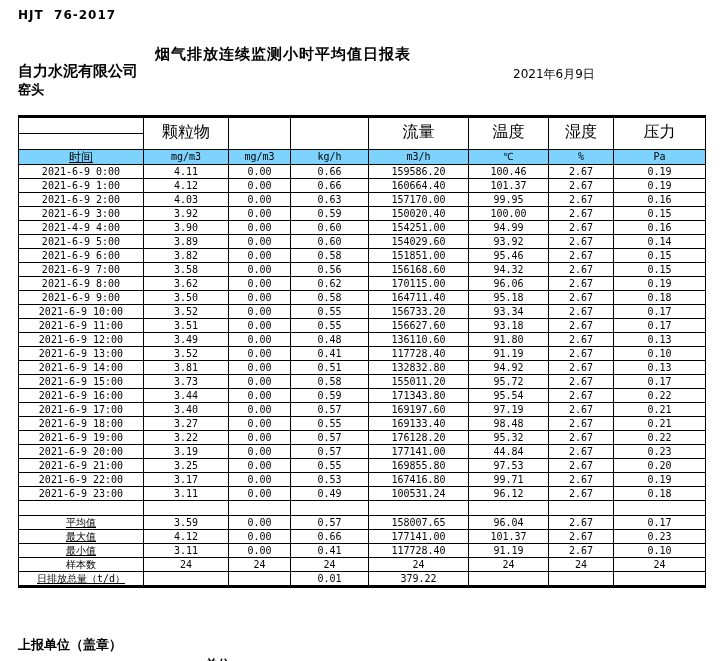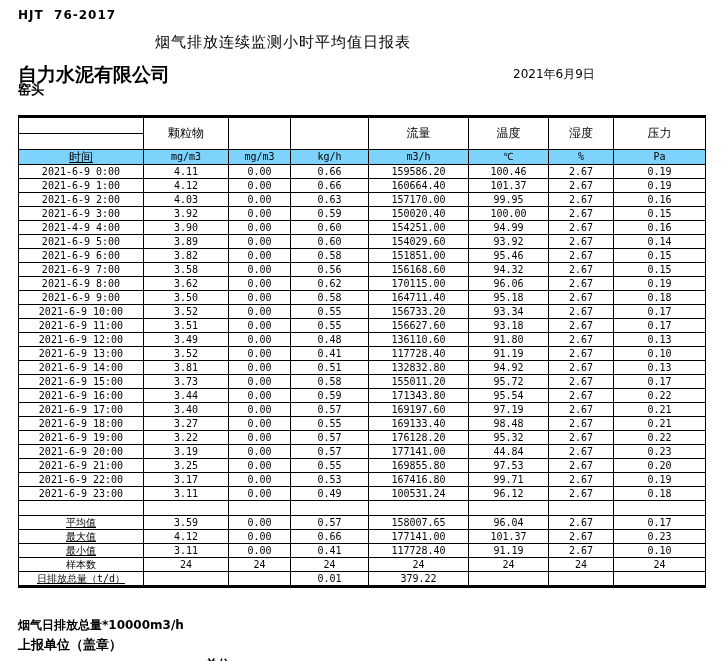--- a/index.html
+++ b/index.html
@@ -5,40 +5,40 @@
   html,body { margin:0; padding:0; background:#ffffff; }
   .page {
     position:relative; width:725px; height:661px; background:#ffffff;
     font-family:"DejaVu Sans", sans-serif; color:#000; overflow:hidden;border-radius:8px;
   }
   .std-code {
     position:absolute; left:18px; top:8px;
     font-size:12px; font-weight:bold; white-space:pre; letter-spacing:1px;
   }
   .title {
-    position:absolute; left:155px; top:33px;
-    font-size:15px; font-weight:normal; letter-spacing:1px;
+    position:absolute; left:155px; top:45px;
+    font-size:15px; font-weight:bold; letter-spacing:1px;
   }
-  .company { position:absolute; left:18px; top:62px; font-size:19px; font-weight:bold; }
+  .company { position:absolute; left:18px; top:62px; font-size:15px; font-weight:bold; }
   .location { position:absolute; left:18px; top:81px; font-size:13px; font-weight:bold; }
   .date { position:absolute; left:505px; top:66px; font-size:12px;margin-left:8px; }
 
   table.report {
     position:absolute; left:18px; top:115px; width:687px;
     border-collapse:collapse; table-layout:fixed;
     border-top:3px solid #000; border-bottom:3px solid #000;
     border-left:1px solid #000; border-right:1px solid #000;
   }
   table.report td {
     border:1px solid #000; padding:0; margin:0;
     text-align:center; vertical-align:middle;
     font-family:"DejaVu Sans Mono", monospace; font-size:10px;
     height:13px; line-height:13px; white-space:nowrap; overflow:hidden;
   }
-  tr.gh td { font-family:Liberation Sans, sans-serif; font-size:12px; height:15px; line-height:15px; }
+  tr.gh td { font-family:Liberation Mono, monospace; font-size:16px; height:15px; line-height:15px; }
   tr.unit-row td { background:#7dd3fc; height:14px; line-height:14px; }
   tr.unit-row td.timehdr { font-family:"DejaVu Sans", sans-serif; font-size:12px; }
   tr.empty-row td { height:14px; }
   td.lab { font-family:"DejaVu Sans", sans-serif; font-size:11px; }
   .ul { text-decoration:underline; }
 
   .foot-note { position:absolute; left:18px; top:617px; font-size:12px; font-weight:bold; }
   .foot-line2 { position:absolute; left:18px; top:636px; font-size:13px; font-weight:bold; }
   .foot-unit { position:absolute; left:205px; top:636px; font-size:13px; font-weight:bold;margin-top:20px; }
 </style>
@@ -390,17 +390,16 @@
           <td class="n"></td>
           <td class="n">0.01</td>
           <td class="n">379.22</td>
           <td class="n"></td>
           <td class="n"></td>
           <td class="n"></td>
         </tr>
       </tbody>
   </table>
 
-  <div class="foot-note">烟气日排放总量*10000m3/h</div>
   <div class="foot-line2">上报单位（盖章）</div>
   <div class="foot-unit">单位</div>
 
 </div>
 
 </body></html>

